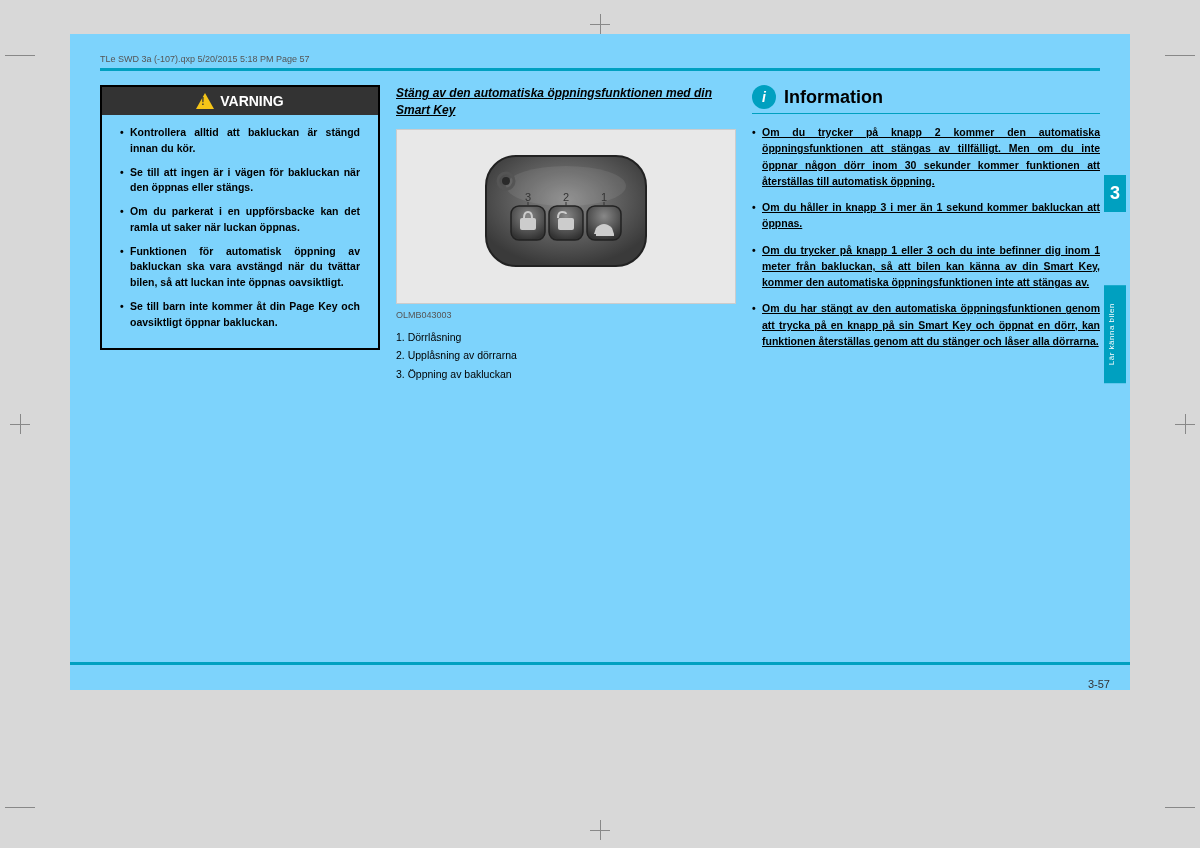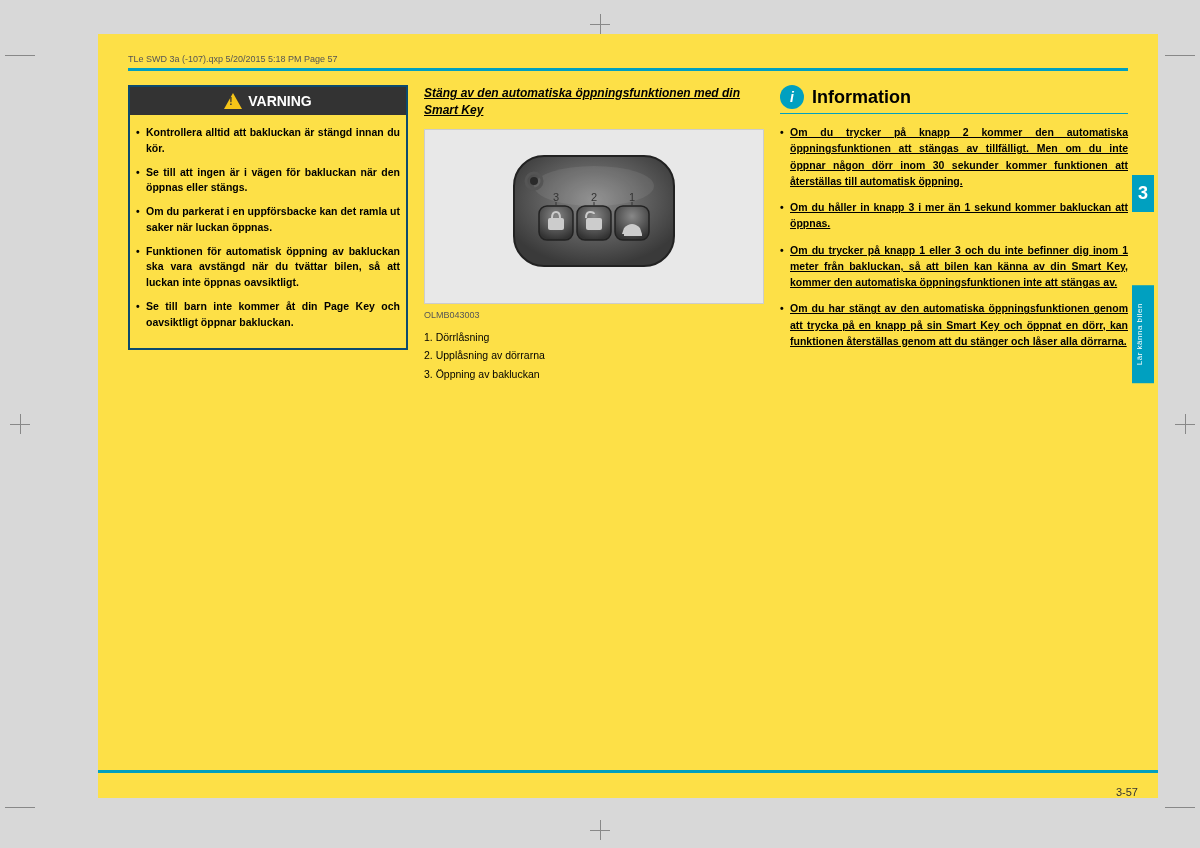--- a/index.html
+++ b/index.html
@@ -5,28 +5,27 @@
     * { box-sizing: border-box; margin: 0; padding: 0; }
     body {
       background: #f0f0f0;
       font-family: Arial, Helvetica, sans-serif;
       width: 1200px;
       height: 848px;
       overflow: hidden;
       position: relative;
     }
     .page {
-      background: #fde047;
+      background: #7dd3fc;
       width: 1060px;
-      height: 764px;
+      height: 656px;
       position: absolute;
       top: 34px;
       left: 70px;
       padding: 20px 30px;
-      margin-left: 28px;
     }
     
     .top-line {
       width: 100%;
       height: 3px;
       background: #00a0c0;
       margin-bottom: 6px;
     }
     .header-bar {
       display: flex;
@@ -39,21 +38,21 @@
       display: flex;
       gap: 16px;
       margin-top: 14px;
     }
     
     .left-col {
       width: 280px;
       flex-shrink: 0;
     }
     .warning-box {
-      border: 2px solid #0c4a6e;
+      border: 2px solid #000000;
       padding: 0;
     }
     .warning-header {
       background: #333;
       color: #fff;
       text-align: center;
       padding: 6px 10px;
       font-size: 14px;
       font-weight: bold;
       display: flex;
@@ -73,21 +72,21 @@
     .warning-triangle::after {
       content: '!';
       position: absolute;
       bottom: -14px;
       left: -4px;
       color: #333;
       font-size: 10px;
       font-weight: bold;
     }
     .warning-body {
-      padding: 10px 6px;
+      padding: 10px 18px;
       font-size: 10.5px;
       line-height: 1.5;
     }
     .warning-body ul {
       list-style: none;
       padding: 0;
     }
     .warning-body ul li {
       margin-bottom: 8px;
       padding-left: 10px;

